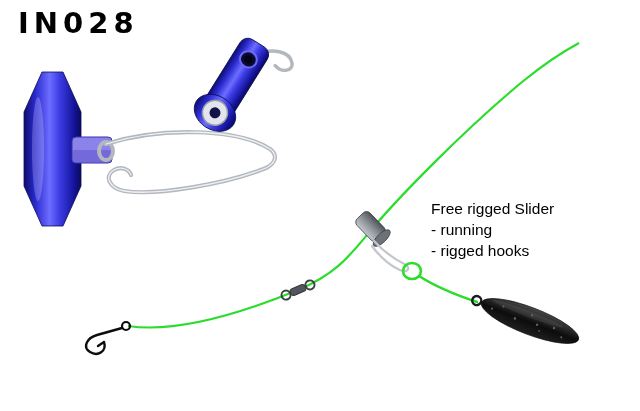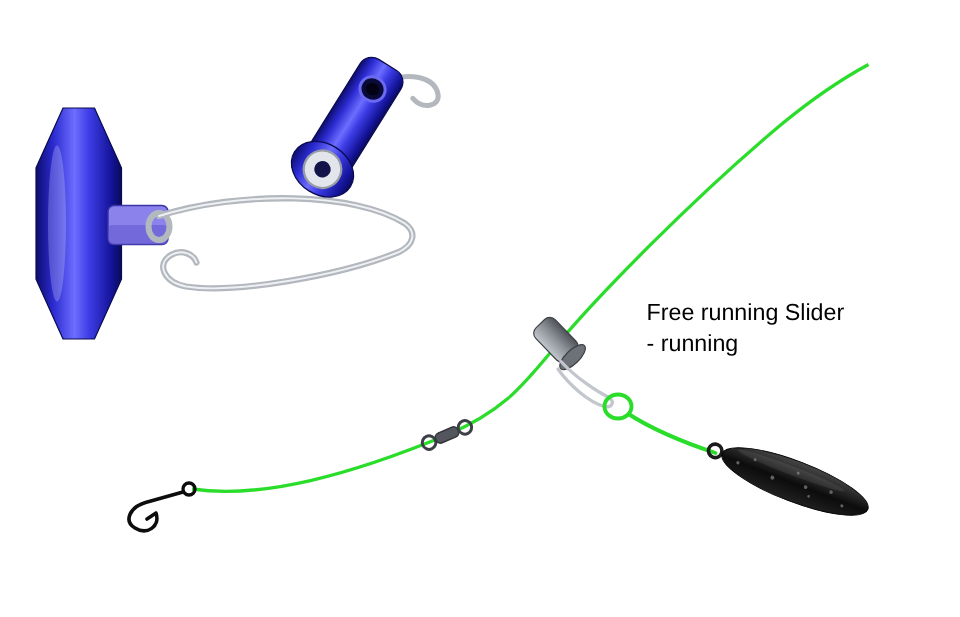--- a/index.html
+++ b/index.html
@@ -16,20 +16,21 @@
     position:absolute;left:431px;top:198px;
     font-size:15.5px;color:#000;line-height:21px;white-space:nowrap;
   }
   svg.scene{position:absolute;left:0;top:0;}
 </style>
 </head>
 <body>
 
 <div class="stage">
 
+  <div class="title">IN028</div>
 
   <svg class="scene" width="640" height="411" viewBox="0 0 640 411" xmlns="http://www.w3.org/2000/svg">
     <defs>
       <linearGradient id="blueH" x1="0%" y1="0%" x2="100%" y2="0%">
         <stop offset="0%" stop-color="#0d0d6e"></stop>
         <stop offset="20%" stop-color="#2a2ad0"></stop>
         <stop offset="45%" stop-color="#6d6dff"></stop>
         <stop offset="62%" stop-color="#3d3de6"></stop>
         <stop offset="88%" stop-color="#14149a"></stop>
         <stop offset="100%" stop-color="#0a0a5c"></stop>
@@ -104,17 +105,18 @@
             <circle cx="12" cy="6" r="0.9"></circle>
           <circle cx="25" cy="-2" r="1.2"></circle>
             <circle cx="35" cy="4" r="1"></circle>
         </g>
         <ellipse cx="-5" cy="-6" rx="38" ry="3" fill="#ffffff" opacity="0.08"></ellipse>
       </g>
     </g>
   </svg>
 
   <div class="annotation">
-    <div>Free running Slider</div>
+    <div>Free rigged Slider</div>
     <div>- running</div>
+    <div>- rigged hooks</div>
   </div>
 
 </div>
 
 </body></html>

